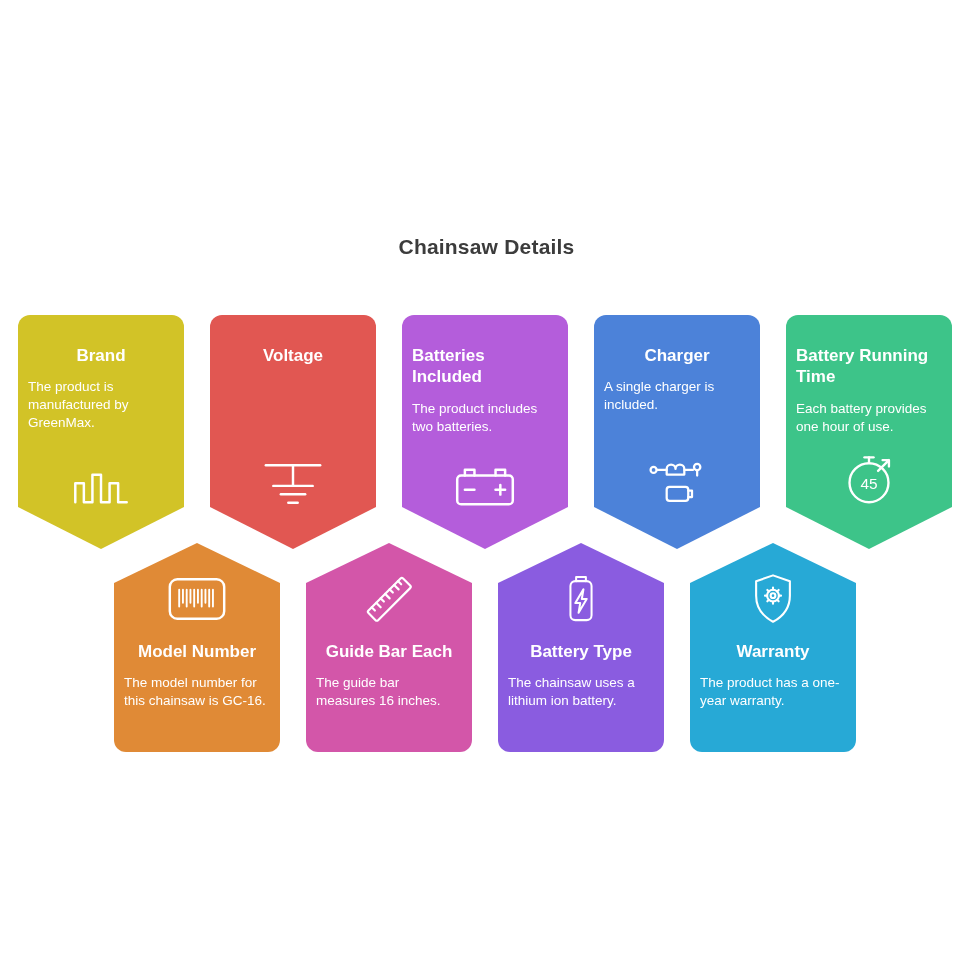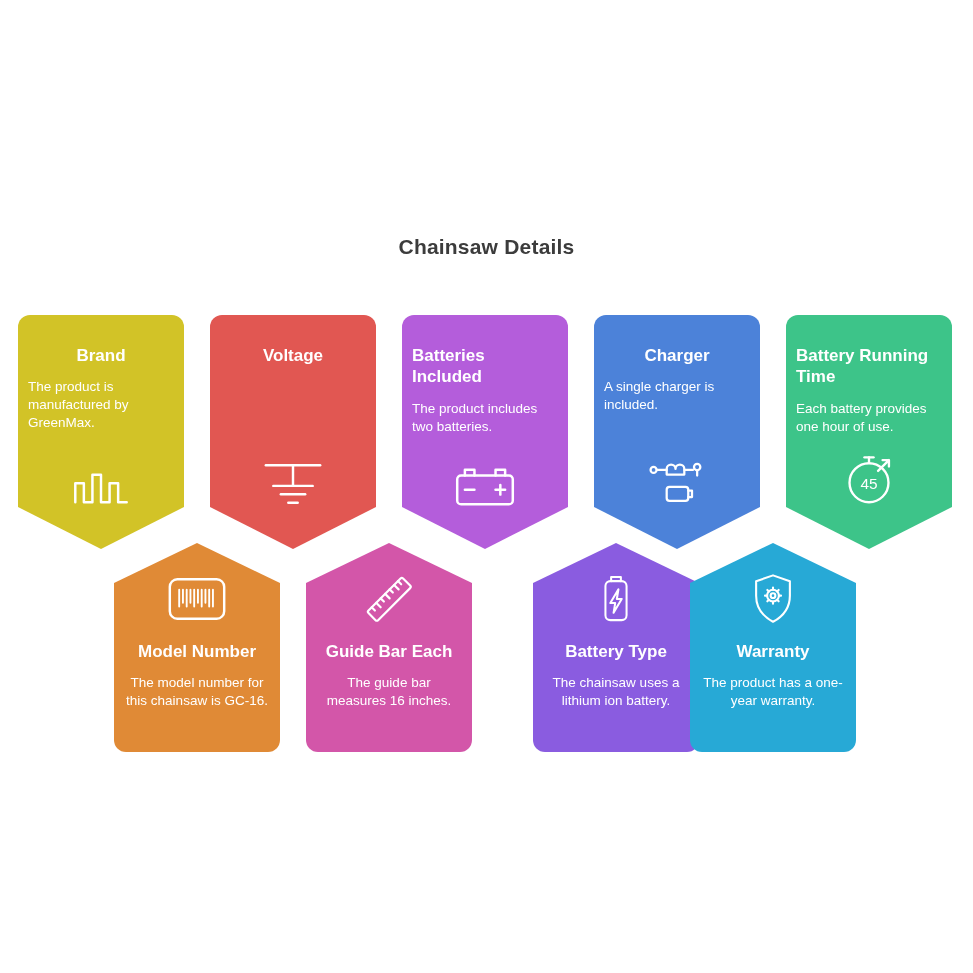--- a/index.html
+++ b/index.html
@@ -26,21 +26,21 @@
                        align-items: center; text-align: left; color: #fff;
                        padding: 30px 10px 40px; gap: 12px; }
   .card.top .icon { margin-top: auto; }
 
   
   .card.bot { height: 209px; }
   .card.bot .pt   { position: absolute; top: 0; left: 0; right: 0; height: 40px;
                     clip-path: polygon(50% 0, 100% 100%, 0 100%); }
   .card.bot .rect { position: absolute; top: 40px; left: 0; right: 0; bottom: 0; border-radius: 0 0 12px 12px; }
   .card.bot .content { position: absolute; inset: 0; display: flex; flex-direction: column;
-                       align-items: center; text-align: center; color: #fff;
+                       align-items: center; color: #fff;
                        padding: 26px 10px 14px; gap: 12px; }
 
   .icon { display: flex; align-items: center; justify-content: center; }
   .card.bot .icon { height: 60px; }
 
   .card-title { font-size: 17px; font-weight: bold; line-height: 1.25; }
   .card-desc  { font-size: 13.5px; line-height: 1.34; }
 </style>
 </head>
 <body>
@@ -171,21 +171,21 @@
           <rect x="5" y="25" width="54" height="15" rx="2"></rect>
           <path d="M12 25 v5 M19 25 v7 M26 25 v5 M33 25 v7 M40 25 v5 M47 25 v7 M53 25 v5"></path>
         </g>
       </svg>
     </div>
     <div class="card-title">Guide Bar Each</div>
     <div class="card-desc">The guide bar measures 16 inches.</div>
   </div>
 </div>
 
-<div class="card bot" style="left: 498px; top: 543px; margin-left: 35px; --c: #8a5ce0;">
+<div class="card bot" style="left: 498px; top: 543px; --c: #8a5ce0;">
   <div class="pt"></div>
   <div class="rect"></div>
   <div class="content">
     <div class="icon">
       <svg width="52" height="58" viewBox="0 0 64 64">
         <g stroke="#fff" fill="none" stroke-width="2.5" stroke-linecap="round" stroke-linejoin="round">
           <path d="M26 10 V5 h12 v5"></path>
           <rect x="19" y="10" width="26" height="48" rx="6"></rect>
           <polygon points="35,20 25,37 31,37 29,49 39,32 33,32"></polygon>
         </g>

